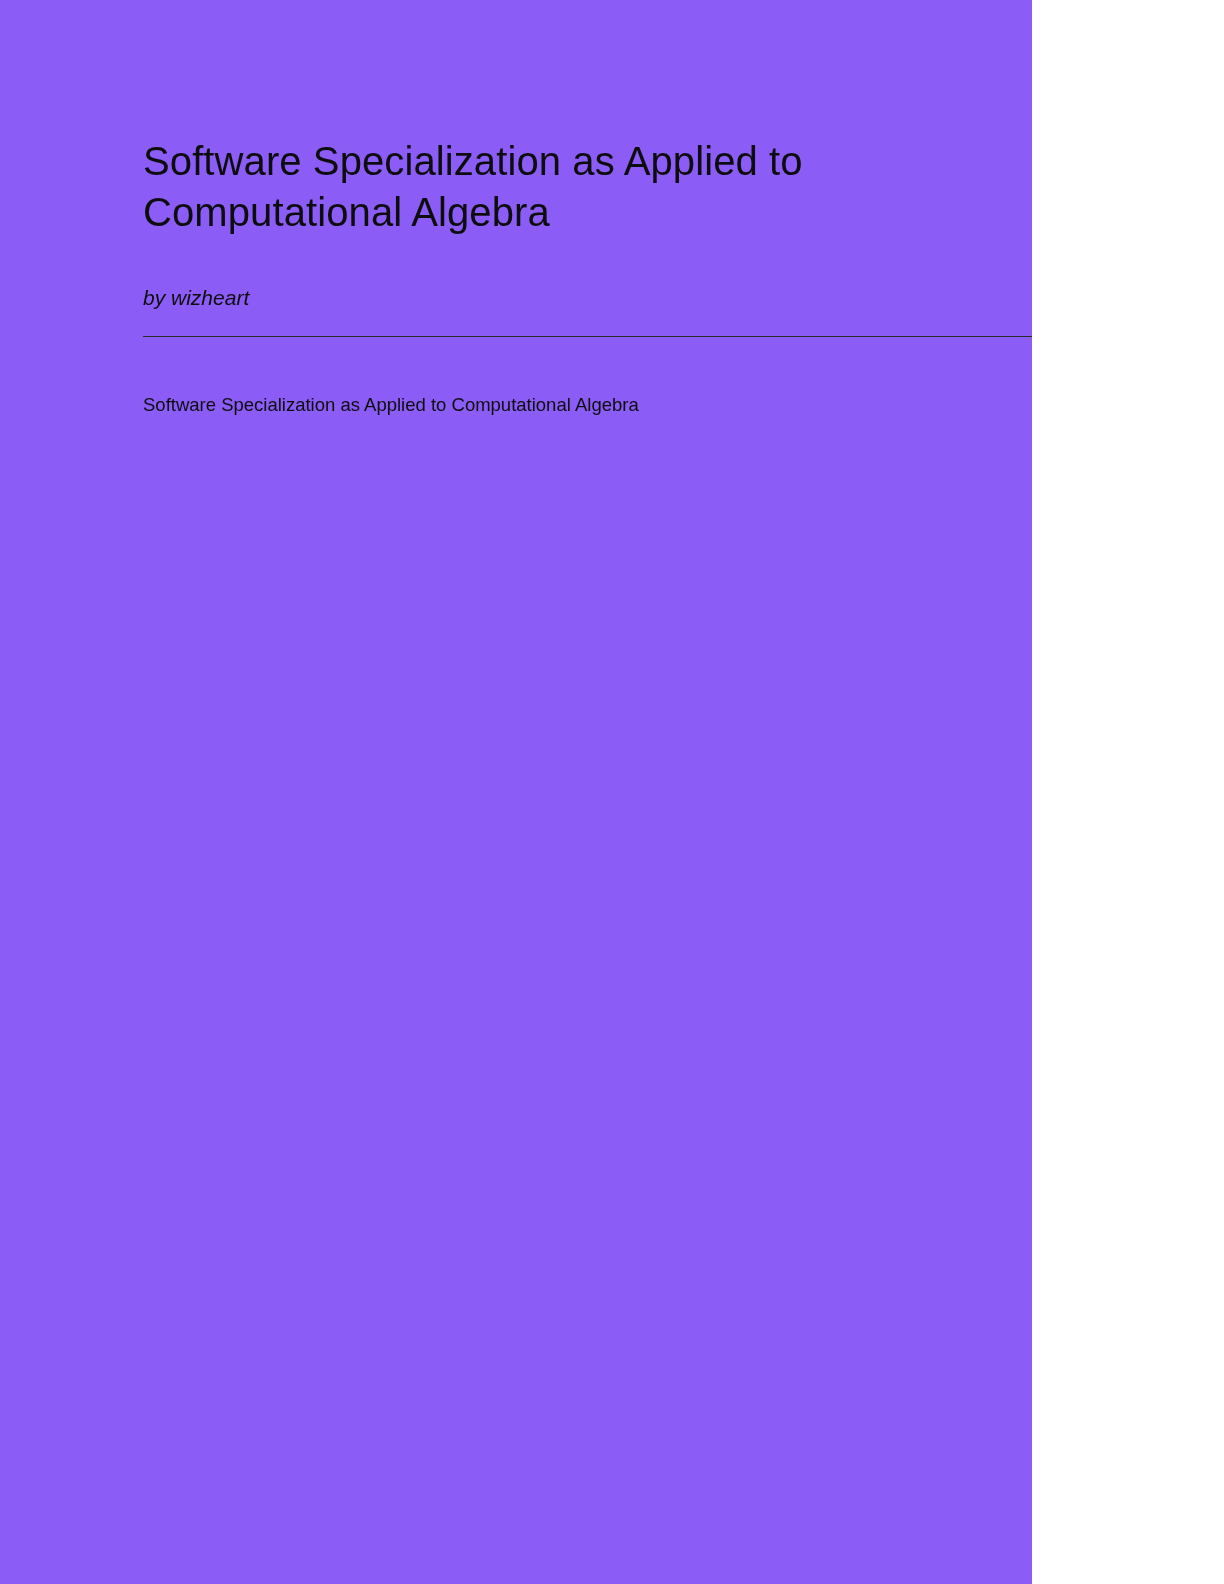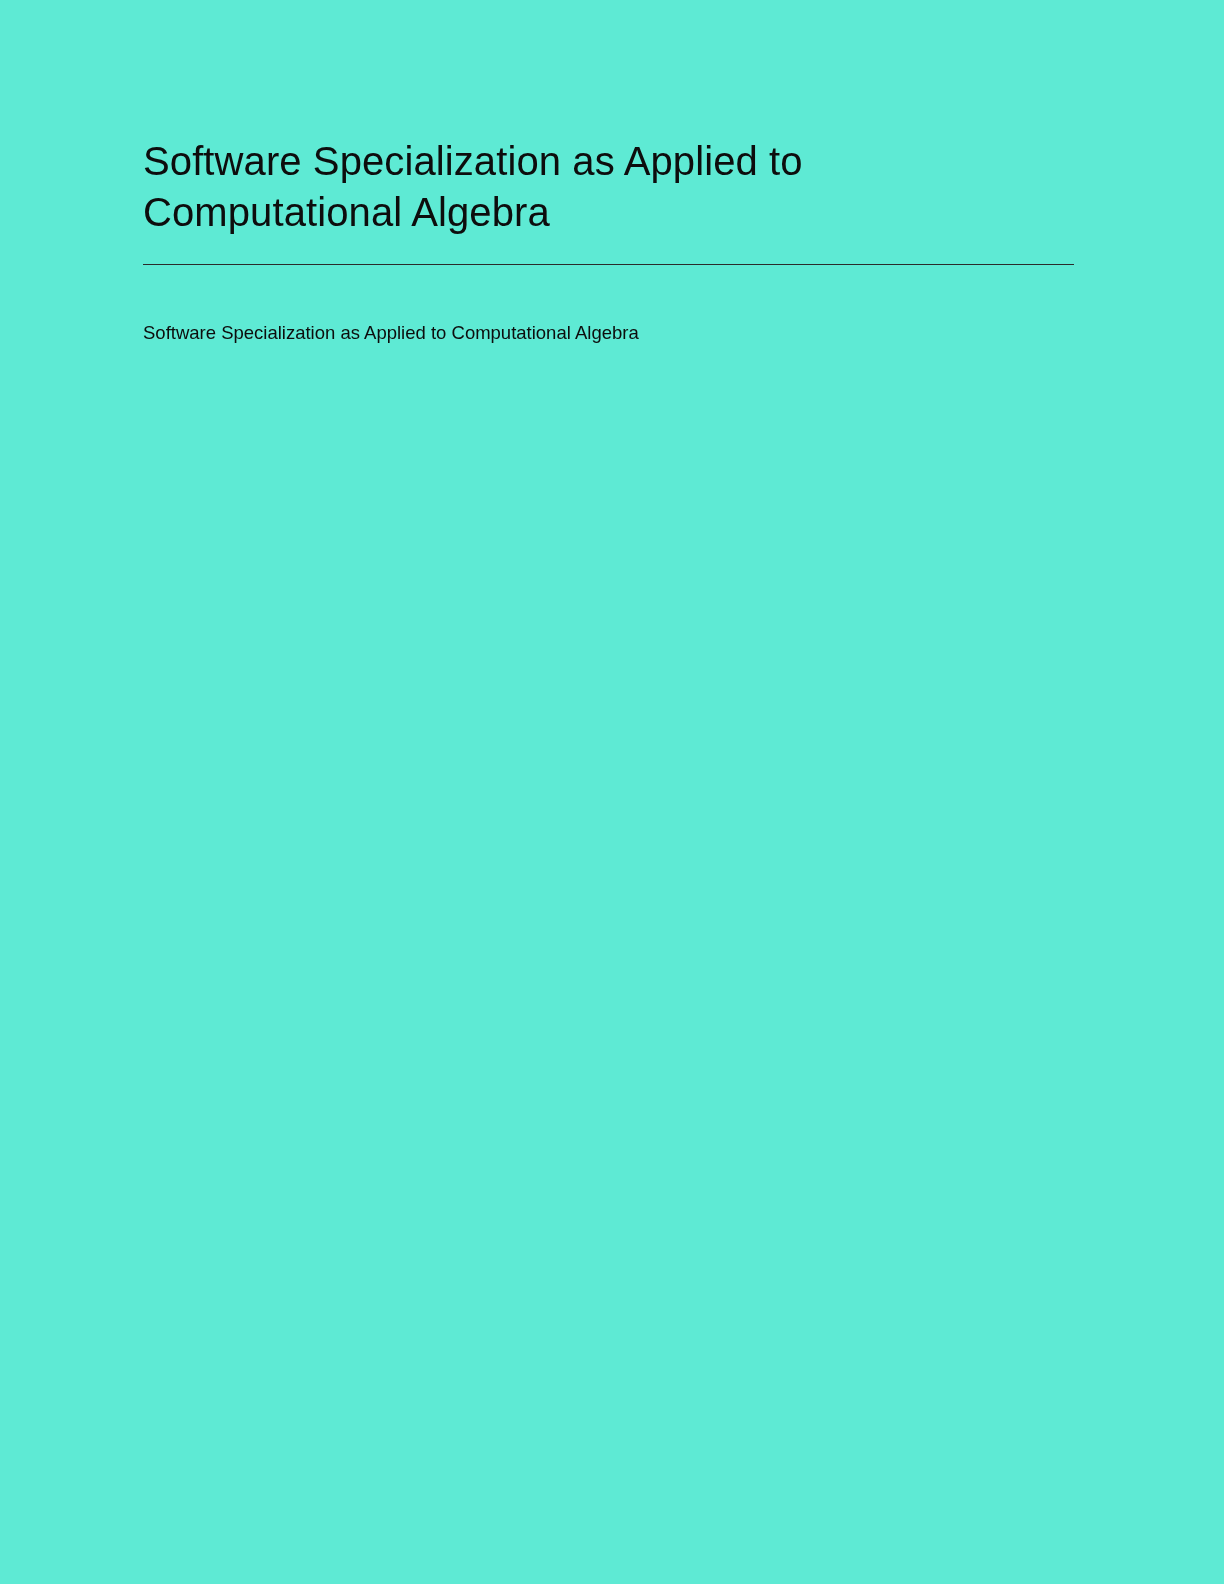--- a/index.html
+++ b/index.html
@@ -2,23 +2,23 @@
 <html><head>
 <meta charset="utf-8">
 <style>
   html, body {
     margin: 0;
     padding: 0;
     background: #ffffff;
   }
   .page {
     position: relative;
-    width: 1224px;
+    width: 1032px;
     height: 1584px;
-    background: #5eead4;
+    background: #8b5cf6;
     box-sizing: border-box;
     font-family: "Liberation Sans", sans-serif;
     color: #000000;
     overflow: hidden;
   }
   .content {
     position: absolute;
     left: 143px;
     top: 0;
     width: 931px;
@@ -54,16 +54,17 @@
     line-height: 1.5;
     color: #0d0d0d;
   }
 </style>
 </head>
 <body>
 
 <div class="page">
   <div class="content">
     <h1 class="doc-title">Software Specialization as Applied to Computational Algebra</h1>
+    <p class="doc-byline">by wizheart</p>
     <hr class="divider">
     <p class="doc-body">Software Specialization as Applied to Computational Algebra</p>
   </div>
 </div>
 
 </body></html>

